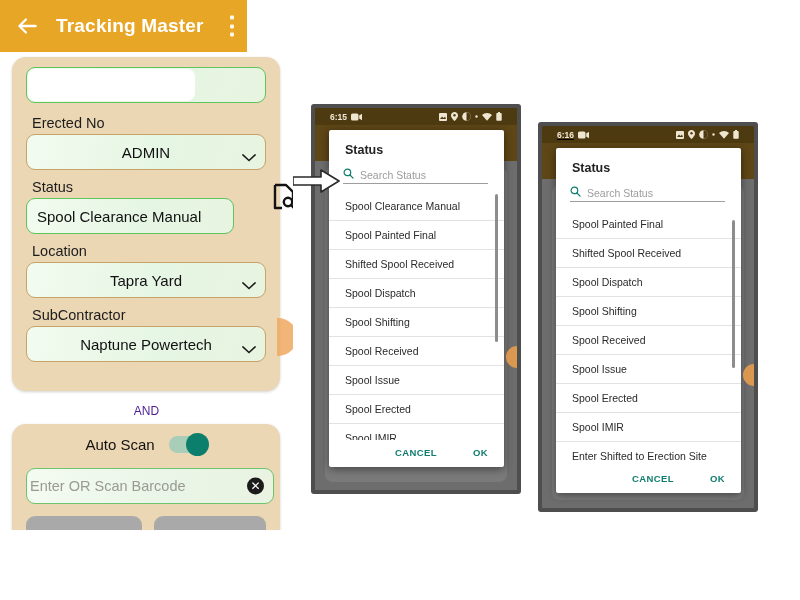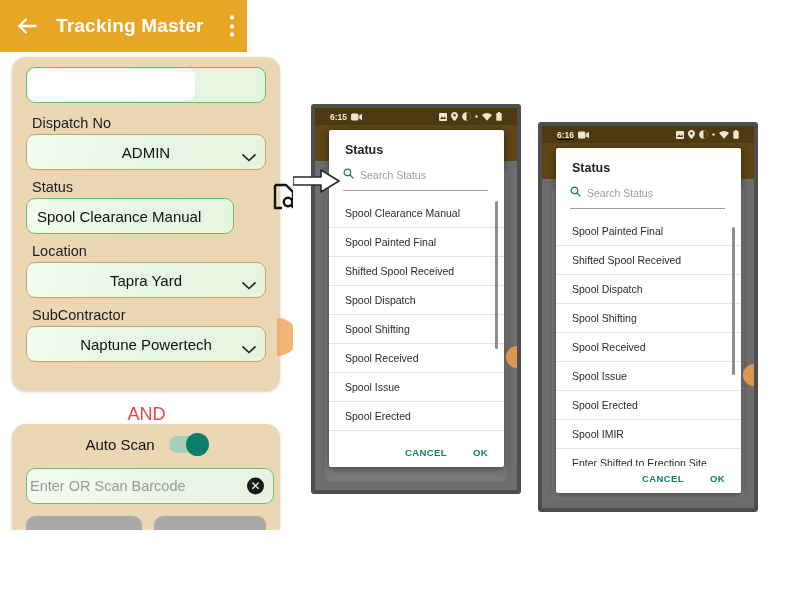--- a/index.html
+++ b/index.html
@@ -57,21 +57,21 @@
     position:absolute; left:1px; top:1px; width:167px; bottom:1px;
     background:#ffffff; border-radius:8px;
   }
 
   .row { position:absolute; left:14px; width:240px; }
 
   .doc-search-icon { position:absolute; right:-31px; top:4px; width:26px; height:28px; }
 
   .and-label {
     position:absolute; left:0; top:404px; width:293px; text-align:center;
-    font-size:18px; color:#ef4444;
+    font-size:12px; color:#4c1d95;
   }
 
   .autoscan-row {
     position:absolute; left:0; top:12px; width:268px;
     display:flex; align-items:center; justify-content:center; gap:14px;
   }
   .autoscan-label { font-size:15px; color:#111; }
   .toggle {
     width:38px; height:17px; border-radius:10px; background:#a8cdb9; position:relative;
   }
@@ -126,34 +126,34 @@
     position:absolute; background:#ffffff; border-radius:2px;
     box-shadow:0 2px 8px rgba(0,0,0,.45);
     display:flex; flex-direction:column;
   }
   .dlg-title {
     font-size:12.5px; font-weight:bold; color:#232323;
     padding:13px 0 0 16px;
   }
   .dlg-search {
     margin:11px 16px 0 14px; display:flex; align-items:flex-end; gap:6px;
-    border-bottom:1px solid #9d9d9d; padding-bottom:9px;
+    border-bottom:1px solid #9d9d9d; padding-bottom:2px;
   }
   .dlg-search .mag { width:11px; height:11px; margin-bottom:2px; }
   .dlg-search .ph { font-size:10.5px; color:#9c9c9c; }
   .dlg-list { position:relative; margin-top:8px; flex:1; overflow:hidden; }
   .dlg-item {
     font-size:10.5px; color:#2a2a2a; padding:8px 16px 8px 16px;
     border-bottom:1px solid #e2e2e2;
   }
   .dlg-scrollbar {
     position:absolute; width:3px; background:#8d8d8d; border-radius:2px; right:6px;
   }
   .dlg-actions {
-    display:flex; justify-content:flex-end; gap:26px;
+    display:flex; justify-content:flex-end; gap:36px;
     padding:7px 16px 9px 0;
   }
   .dlg-actions span { font-size:9.5px; font-weight:bold; color:#0f7d6e; letter-spacing:.4px; }
 
   .side-tab-mid {
     position:absolute; right:-1px; top:238px; width:12px; height:22px;
     background:#e79c4c; border-radius:12px 0 0 12px; opacity:.9;
   }
 
   
@@ -182,21 +182,21 @@
 
     <div class="card card-1">
 
       <div class="row" style="top:10px;">
         <div class="input-box">
           <span class="input-masked"></span>
         </div>
       </div>
 
       <div class="row" style="top:58px;">
-        <div class="field-label">Dispatch No</div>
+        <div class="field-label">Erected No</div>
         <div class="input-box tan-border">
           <span>ADMIN</span>
           <span class="chev">
             <svg viewBox="0 0 16 9" width="14" height="8">
                 <path d="M1 1l7 6.4L15 1" fill="none" stroke="#1c1c1c" stroke-width="1.8" stroke-linecap="round"></path>
               </svg>
           </span>
         </div>
       </div>
 

